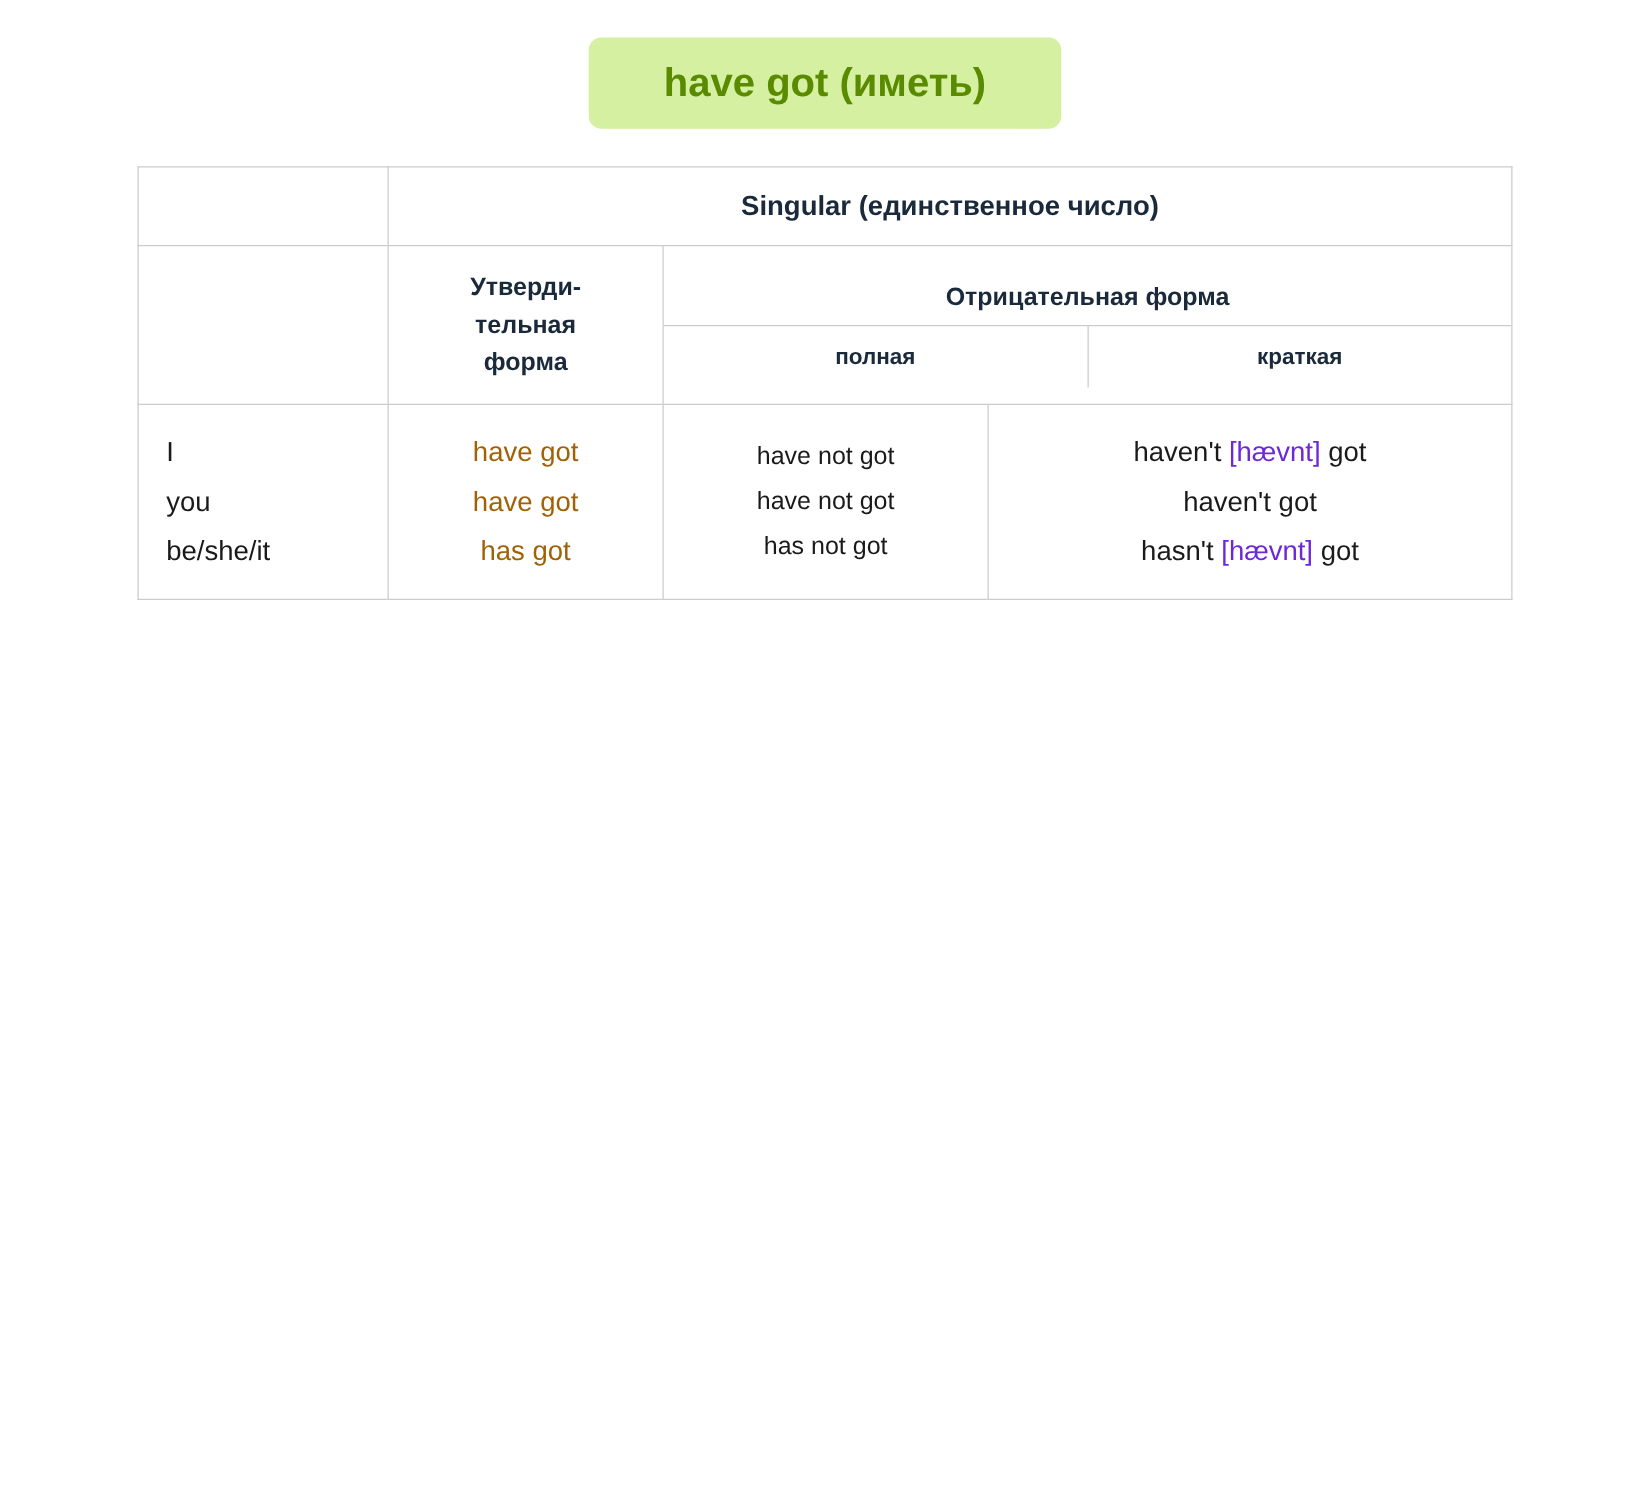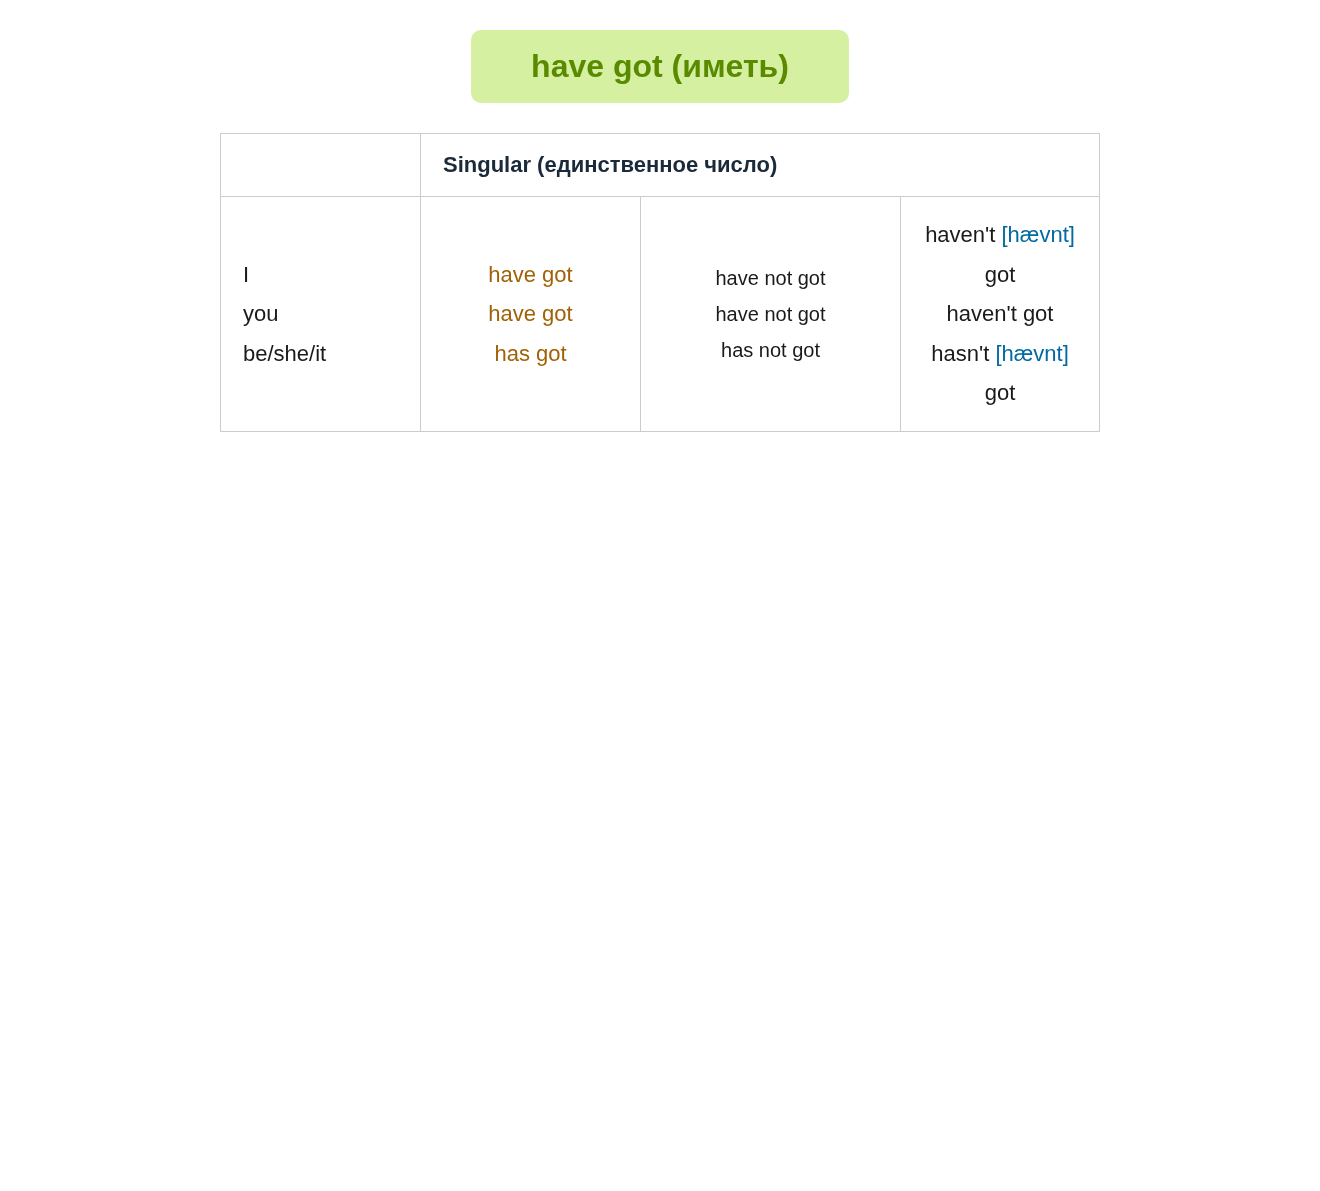--- a/index.html
+++ b/index.html
@@ -13,21 +13,21 @@
       font-family: 'Segoe UI', Arial, sans-serif;
       display: flex;
       justify-content: center;
       align-items: flex-start;
       padding: 30px 20px;
       min-height: 1191px;
       width: 1320px;
     }
 
     .page-container {
-      width: 880px;
+      width: 1100px;
       display: flex;
       flex-direction: column;
       align-items: center;
     }
 
     .title-badge {
       background-color: #d4f0a0;
       border-radius: 10px;
       padding: 18px 60px;
       font-size: 32px;
@@ -44,21 +44,21 @@
     }
 
     .grammar-table td,
     .grammar-table th {
       border: 1.5px solid #cccccc;
       padding: 18px 22px;
       vertical-align: middle;
     }
 
     .section-header {
-      text-align: left;
+      text-align: center;
       font-size: 22px;
       font-weight: 700;
       color: #1a2a3a;
       padding: 22px;
       background: #ffffff;
     }
 
     .col-subject {
       width: 200px;
       font-size: 22px;
@@ -107,21 +107,21 @@
     }
 
     .header-sub {
       text-align: center;
       font-size: 18px;
       font-weight: 600;
       color: #1a2a3a;
     }
 
     .phonetic {
-      color: #0369a1;
+      color: #6d28d9;
     }
 
     .plural-row td {
       background: #ffffff;
     }
 
     .singular-row td {
       background: #ffffff;
     }
   </style>
@@ -135,20 +135,33 @@
   </div>
 
   <table class="grammar-table">
 
     <tbody>
         <tr>
       <td></td>
       <td colspan="3" class="section-header">Singular (единственное число)</td>
     </tr>
 
+    <tr>
+      <td></td>
+      <td class="header-affirmative">
+        Утверди-<br>тельная<br>форма
+      </td>
+      <td colspan="2" style="padding:0;">
+        <div class="header-negative-label" style="padding: 16px 22px 10px;">Отрицательная форма</div>
+        <div style="display:flex; border-top: 1.5px solid #cccccc;">
+          <div class="header-sub" style="flex:1; padding:14px 22px; border-right:1.5px solid #cccccc;">полная</div>
+          <div class="header-sub" style="flex:1; padding:14px 22px;">краткая</div>
+        </div>
+      </td>
+    </tr>
 
     <tr class="singular-row">
       <td class="col-subject">
         I<br>you<br>be/she/it
       </td>
       <td class="col-affirmative">
         have got<br>have got<br>has got
       </td>
       <td class="col-negative-full">
         have not got<br>have not got<br>has not got

